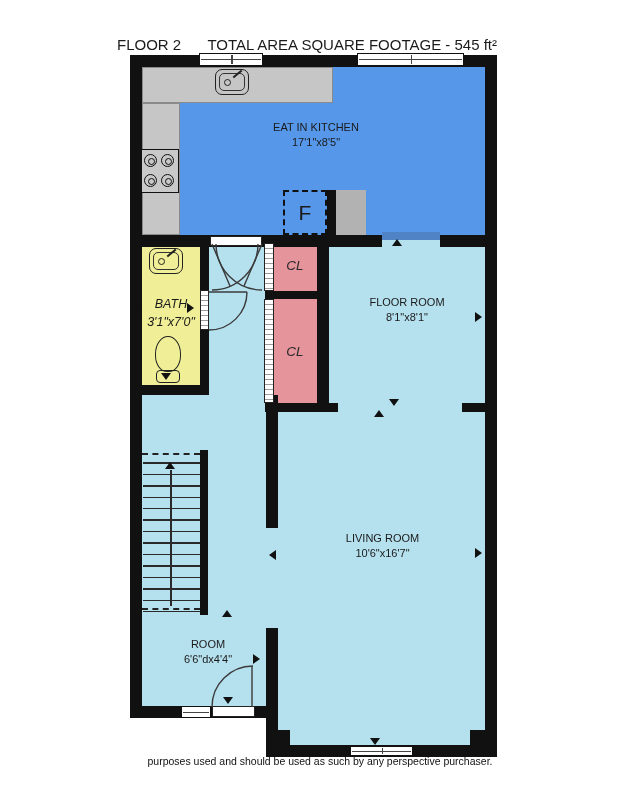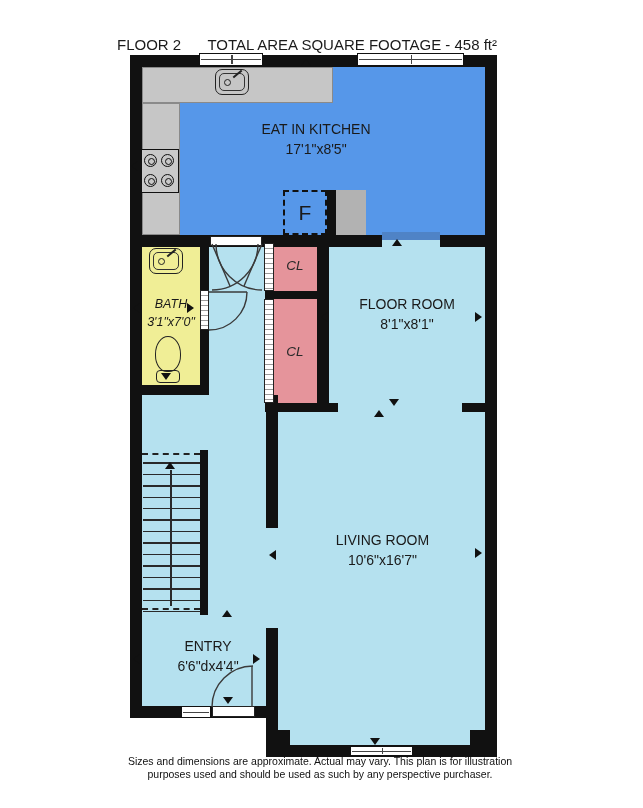--- a/index.html
+++ b/index.html
@@ -12,21 +12,21 @@
   .win::before{content:"";position:absolute;left:1px;right:1px;top:45%;height:1.5px;background:#444;}
   .win.double::after{content:"";position:absolute;top:1px;bottom:1px;left:50%;width:1.5px;background:#444;}
   .doorstrip{position:absolute;background:repeating-linear-gradient(to bottom,#fff 0 4px,#9a9a9a 4px 5px);
              border:1px solid #222;box-sizing:border-box;}
   .opening{position:absolute;background:#fff;border:1px solid #222;box-sizing:border-box;}
   .tri{position:absolute;width:0;height:0;}
   .tri.up{border-left:5px solid transparent;border-right:5px solid transparent;border-bottom:7px solid #111;}
   .tri.down{border-left:5px solid transparent;border-right:5px solid transparent;border-top:7px solid #111;}
   .tri.left{border-top:5px solid transparent;border-bottom:5px solid transparent;border-right:7px solid #111;}
   .tri.right{border-top:5px solid transparent;border-bottom:5px solid transparent;border-left:7px solid #111;}
-  .room-label{position:absolute;text-align:center;font-size:14px;line-height:1.4;color:#1a1a1a;}
+  .room-label{position:absolute;text-align:center;font-size:11px;line-height:1.4;color:#1a1a1a;}
   .room-label span{display:block;}
   .cl-label{position:absolute;font-size:13.5px;color:#2a2a2a;text-align:center;width:24px;font-style:italic;}
   .header-text{position:absolute;top:36px;font-size:15px;color:#1b1b1b;white-space:nowrap;}
   .footer-text{position:absolute;left:60px;width:520px;top:755px;text-align:center;
                font-size:10.5px;line-height:12.5px;color:#111;}
   .counter{position:absolute;background:var(--counter,#c6c6c6);border:1px solid #8a8a8a;box-sizing:border-box;}
   .sink{position:absolute;border:1.5px solid #222;border-radius:7px;box-sizing:border-box;}
   .sink .inner{position:absolute;left:3px;top:3px;right:3px;bottom:3px;border:1px solid #333;border-radius:5px;}
   .sink .dot{position:absolute;left:8px;top:9px;width:5px;height:5px;border:1px solid #222;border-radius:50%;}
   .sink .faucet{position:absolute;right:5px;top:3px;width:11px;height:2px;background:#222;transform:rotate(-40deg);}
@@ -40,21 +40,21 @@
   .dashline{position:absolute;border-top:2px dashed #222;}
   .toilet-bowl{position:absolute;border:1.5px solid #222;border-radius:50% 50% 46% 46%;box-sizing:border-box;}
   .toilet-tank{position:absolute;border:1.5px solid #222;border-radius:4px;box-sizing:border-box;}
 </style>
 </head>
 <body>
 
 <div id="page">
 
   <div class="header-text" style="left:117px;">FLOOR 2</div>
-  <div class="header-text" style="right:146px;">TOTAL AREA SQUARE FOOTAGE - 458 ft²</div>
+  <div class="header-text" style="right:146px;">TOTAL AREA SQUARE FOOTAGE - 545 ft²</div>
 
   <div class="floor" style="left:142px;top:67px;width:343px;height:173px;background:var(--kitchen-floor,#5697e9);"></div>
   <div class="floor" style="left:382px;top:232px;width:58px;height:8px;background:var(--kitchen-floor-edge,#4f83c6);"></div>
   <div class="floor" style="left:142px;top:240px;width:125px;height:478px;background:var(--room-floor,#b5e1ef);"></div>
   <div class="floor" style="left:329px;top:240px;width:156px;height:172px;background:var(--room-floor,#b5e1ef);"></div>
   <div class="floor" style="left:266px;top:403px;width:219px;height:344px;background:var(--room-floor,#b5e1ef);"></div>
   <div class="floor" style="left:142px;top:240px;width:58px;height:145px;background:var(--bath-floor,#f0ee96);"></div>
   <div class="floor" style="left:273px;top:243px;width:44px;height:48px;background:var(--closet-floor,#e5949b);"></div>
   <div class="floor" style="left:273px;top:299px;width:44px;height:104px;background:var(--closet-floor,#e5949b);"></div>
 
@@ -168,24 +168,23 @@
   </div>
   <div class="room-label" style="left:290px;top:531px;width:185px;">
     <span>LIVING ROOM</span>
     <span>10'6"x16'7"</span>
   </div>
   <div class="room-label" style="left:138px;top:296px;width:66px;font-size:12.5px;font-style:italic;">
     <span>BATH</span>
     <span>3'1"x7'0"</span>
   </div>
   <div class="room-label" style="left:148px;top:637px;width:120px;">
-    <span>ENTRY</span>
+    <span>ROOM</span>
     <span>6'6"dx4'4"</span>
   </div>
   <div class="cl-label" style="left:283px;top:258px;">CL</div>
   <div class="cl-label" style="left:283px;top:344px;">CL</div>
 
   <div class="footer-text">
-    <div>Sizes and dimensions are approximate. Actual may vary. This plan is for illustration</div>
     <div>purposes used and should be used as such by any perspective purchaser.</div>
   </div>
 
 </div>
 
 </body></html>

